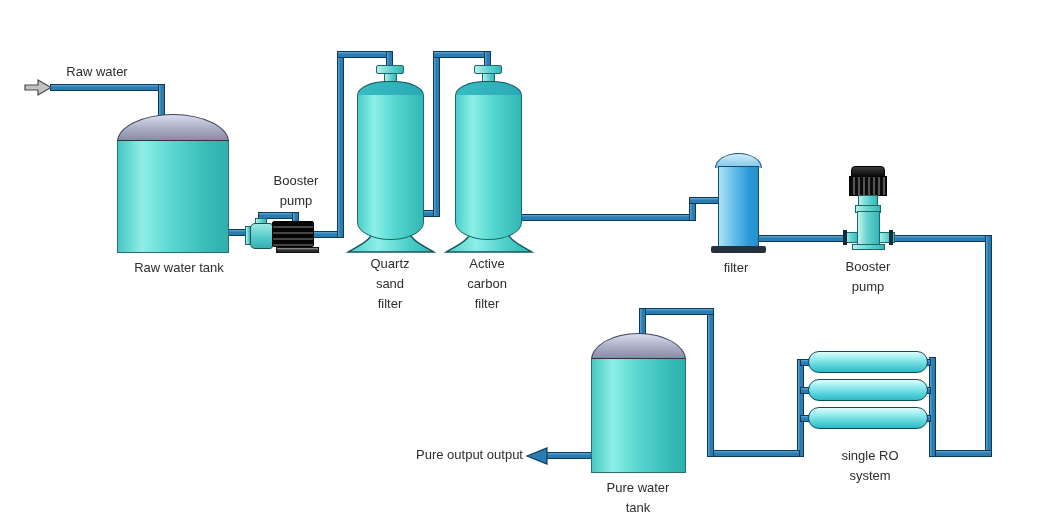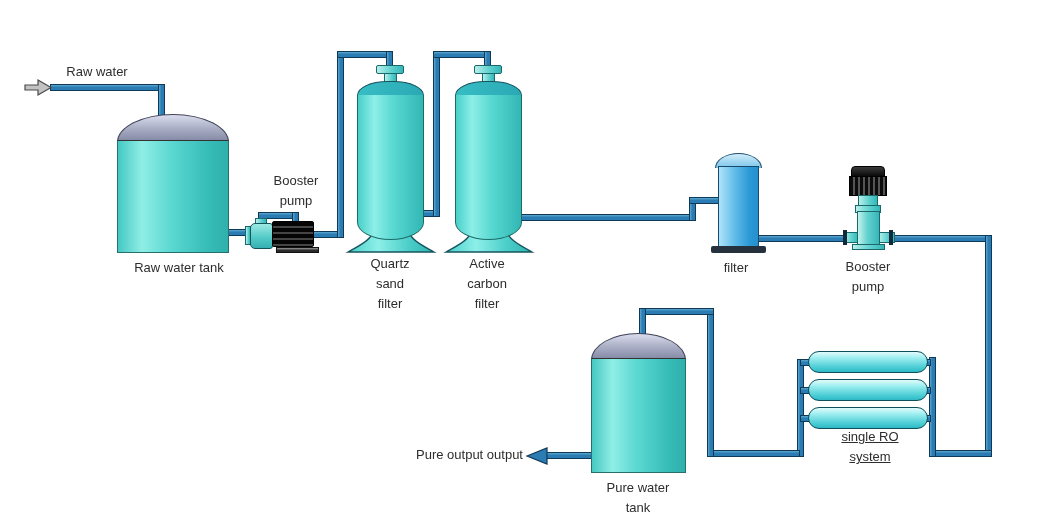--- a/index.html
+++ b/index.html
@@ -157,21 +157,21 @@
     <div>carbon</div>
     <div>filter</div>
   </div>
   <div class="lbl" style="left:676px;top:258px;width:120px;">
     <div>filter</div>
   </div>
   <div class="lbl" style="left:808px;top:257px;width:120px;">
     <div>Booster</div>
     <div>pump</div>
   </div>
-  <div class="lbl" style="left:800px;top:427px;width:140px;text-decoration:underline;">
+  <div class="lbl" style="left:800px;top:446px;width:140px;">
     <div>single RO</div>
     <div>system</div>
   </div>
   <div class="lbl" style="left:578px;top:478px;width:120px;">
     <div>Pure water</div>
     <div>tank</div>
   </div>
   <div class="lbl" style="left:365px;top:445px;width:158px;text-align:right;">
     <div>Pure output output</div>
   </div>

